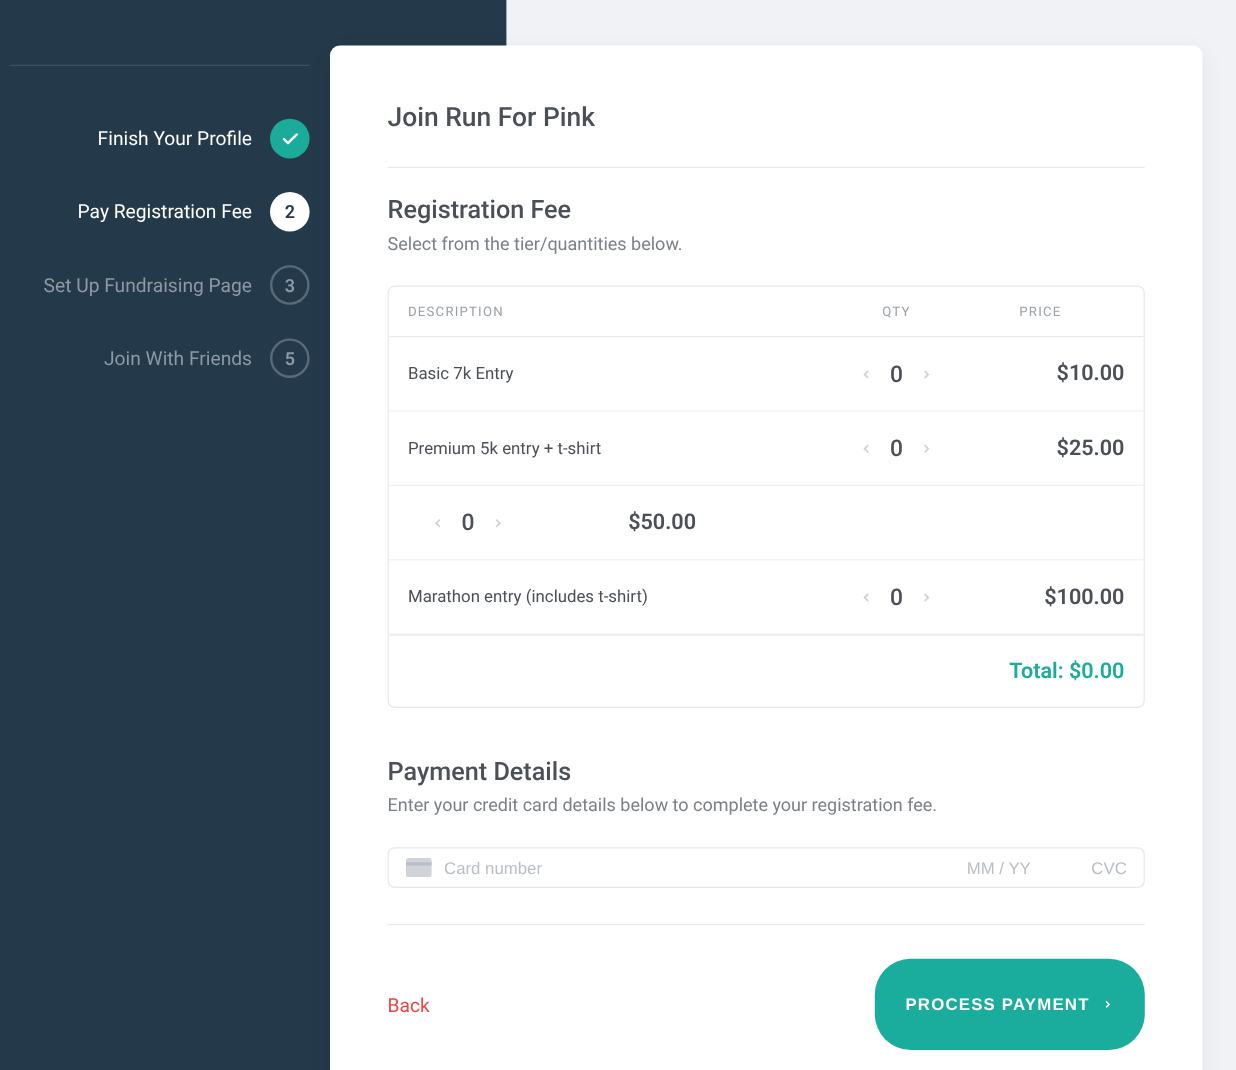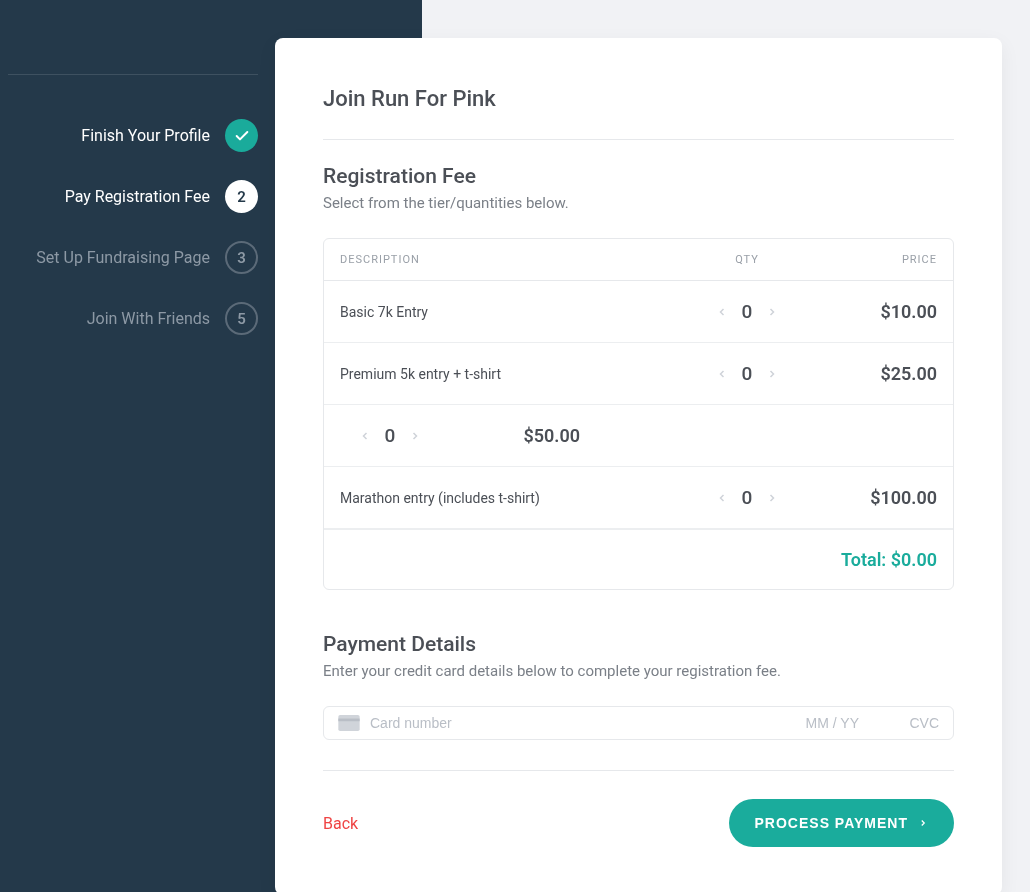--- a/index.html
+++ b/index.html
@@ -11,21 +11,21 @@
     overflow: hidden;
   }
   .layout {
     display: flex;
     width: 100%;
     height: 100%;
   }
   .sidebar {
     width: 422px;
     background: #24394a;
-    padding-top: 74px;
+    padding-top: 54px;
   }
   .sidebar-inner {
     width: 250px;
     margin-left: 8px;
     border-top: 1px solid rgba(255,255,255,0.12);
     padding-top: 30px;
   }
   .step {
     display: flex;
     align-items: center;
@@ -108,21 +108,21 @@
     padding: 14px 16px;
     font-size: 11px;
     letter-spacing: 1px;
     color: #9aa0a8;
     text-transform: uppercase;
     border-bottom: 1px solid #e6e8eb;
     align-items: center;
   }
   .col-desc { flex: 1; }
   .col-qty  { width: 100px; text-align: center; }
-  .col-price{ width: 140px; text-align: right; }
+  .col-price{ width: 140px; text-align: center; }
   .trow {
     display: flex;
     align-items: center;
     padding: 19px 16px;
     border-bottom: 1px solid #eceef0;
   }
   .trow:last-of-type { border-bottom: none; }
   .trow .desc {
     flex: 1;
     font-size: 14px;
@@ -197,21 +197,21 @@
   .back-link {
     color: #ef4444;
     font-size: 16px;
     cursor: pointer;
   }
   .process-btn {
     background: #1aac9c;
     color: #ffffff;
     border: none;
     border-radius: 30px;
-    padding: 16px 26px;
+    padding: 30px 26px;
     font-size: 14px;
     letter-spacing: 1px;
     font-weight: 600;
     cursor: pointer;
     display: inline-flex;
     align-items: center;
     gap: 10px;
   }
   .process-btn svg { width: 10px; height: 12px; }
 </style>

